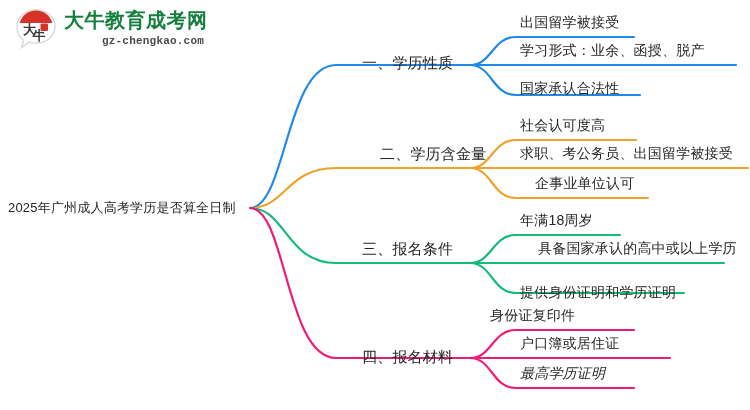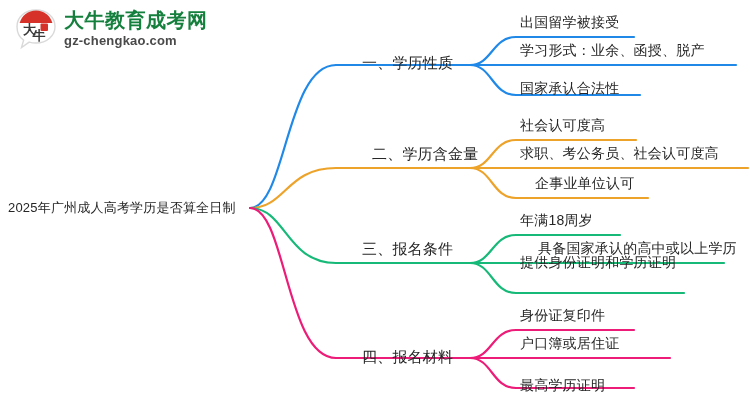--- a/index.html
+++ b/index.html
@@ -42,28 +42,29 @@
   .logo-cn {
     font-family: "Liberation Sans", "DejaVu Sans", sans-serif;
     font-weight: bold;
     font-size: 20px;
     letter-spacing: 0.5px;
     color: #15803d;
     line-height: 22px;
     white-space: nowrap;
   }
   .logo-en {
-    font-family: Liberation Sans, sans-serif;
+    font-family: Liberation Mono, monospace;
     font-weight: bold;
-    font-size: 13px;
+    font-size: 11px;
     color: #4a4a4a;
     line-height: 14px;
     margin-top: 3px;
     letter-spacing: 0.2px;
     white-space: nowrap;
+    text-align: right;
   }
 
   
   #map-svg {
     position: absolute;
     left: 0;
     top: 0;
     width: 750px;
     height: 410px;
   }
@@ -166,28 +167,28 @@
     </g>
   </svg>
 
   <div id="root-label" class="node-text">2025年广州成人高考学历是否算全日制</div>
 
   <div class="node-text branch-label" style="left:362px; top:42px;margin-top:12px;">一、学历性质</div>
   <div class="node-text leaf-label" style="left:520px; top:14px;">出国留学被接受</div>
   <div class="node-text leaf-label" style="left:520px; top:42px;">学习形式：业余、函授、脱产</div>
   <div class="node-text leaf-label" style="left:520px; top:80px;">国家承认合法性</div>
 
-  <div class="node-text branch-label" style="left:372px; top:145px;">二、学历含金量</div>
+  <div class="node-text branch-label" style="left:380px; top:145px;">二、学历含金量</div>
   <div class="node-text leaf-label" style="left:520px; top:117px;">社会认可度高</div>
-  <div class="node-text leaf-label" style="left:520px; top:145px;">求职、考公务员、社会认可度高</div>
+  <div class="node-text leaf-label" style="left:520px; top:145px;">求职、考公务员、出国留学被接受</div>
   <div class="node-text leaf-label" style="left:520px; top:175px;margin-left:15px;">企事业单位认可</div>
 
   <div class="node-text branch-label" style="left:362px; top:240px;">三、报名条件</div>
   <div class="node-text leaf-label" style="left:520px; top:212px;">年满18周岁</div>
   <div class="node-text leaf-label" style="left:520px; top:240px;margin-left:18px;">具备国家承认的高中或以上学历</div>
-  <div class="node-text leaf-label" style="left:520px; top:254px;">提供身份证明和学历证明</div>
+  <div class="node-text leaf-label" style="left:520px; top:284px;">提供身份证明和学历证明</div>
 
   <div class="node-text branch-label" style="left:362px; top:348px;">四、报名材料</div>
-  <div class="node-text leaf-label" style="left:520px; top:307px;">身份证复印件</div>
+  <div class="node-text leaf-label" style="left:490px; top:307px;">身份证复印件</div>
   <div class="node-text leaf-label" style="left:520px; top:335px;text-align:center;">户口簿或居住证</div>
-  <div class="node-text leaf-label" style="left:520px; top:377px;">最高学历证明</div>
+  <div class="node-text leaf-label" style="left:520px; top:365px;font-style:italic;">最高学历证明</div>
 
 </div>
 
 </body></html>

